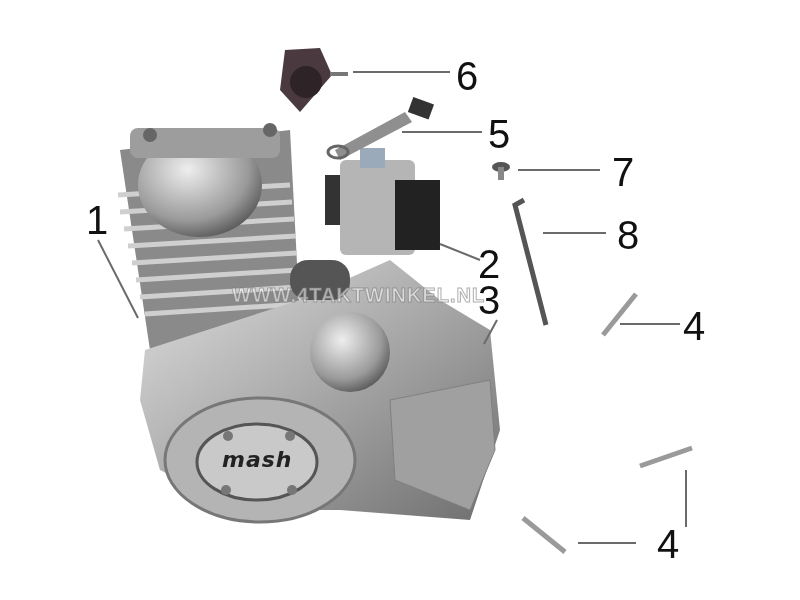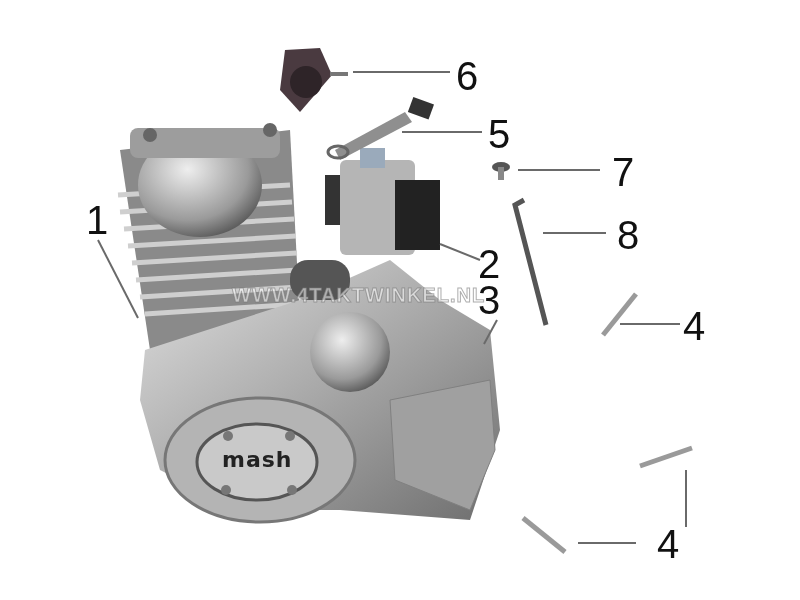--- a/index.html
+++ b/index.html
@@ -5,21 +5,21 @@
   html, body { margin: 0; padding: 0; background: #ffffff; }
   body { width: 800px; height: 600px; position: relative; overflow: hidden;
          font-family: "Liberation Sans", sans-serif; }
   .stage { position: absolute; left: 0; top: 0; width: 800px; height: 600px; }
   .label { position: absolute; font-size: 40px; color: #111; line-height: 1;
            font-family: "Liberation Sans", sans-serif; }
   .watermark { position: absolute; left: 232px; top: 284px; font-size: 20px;
                font-weight: bold; letter-spacing: 1px; color: rgba(255,255,255,0.55);
                -webkit-text-stroke: 1px rgba(120,120,120,0.6);
                font-family: "Liberation Sans", sans-serif; }
-  .brand { position: absolute; left: 222px; top: 447px; font-size: 22px; 
+  .brand { position: absolute; left: 222px; top: 447px; font-size: 22px; font-style: italic;
            font-weight: bold; color: #222; letter-spacing: 1px;
            font-family: "DejaVu Sans", sans-serif; }
 </style>
 </head>
 <body>
 
 <div class="stage">
   <svg width="800" height="600" viewBox="0 0 800 600">
     <defs>
       <linearGradient id="silver" x1="0" y1="0" x2="1" y2="1">

